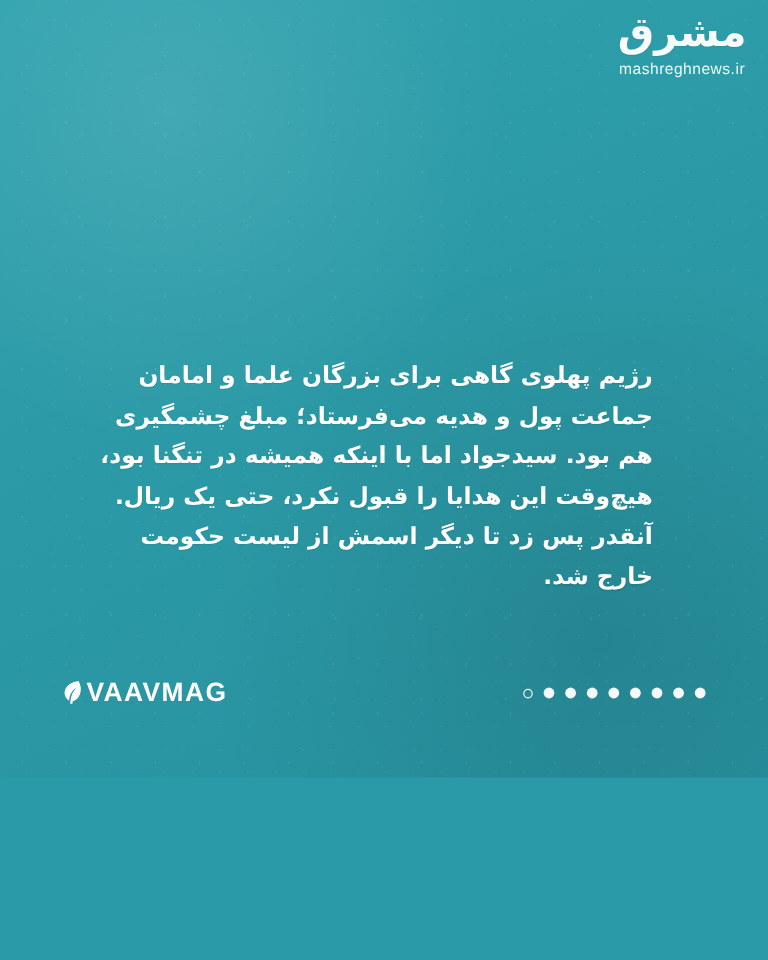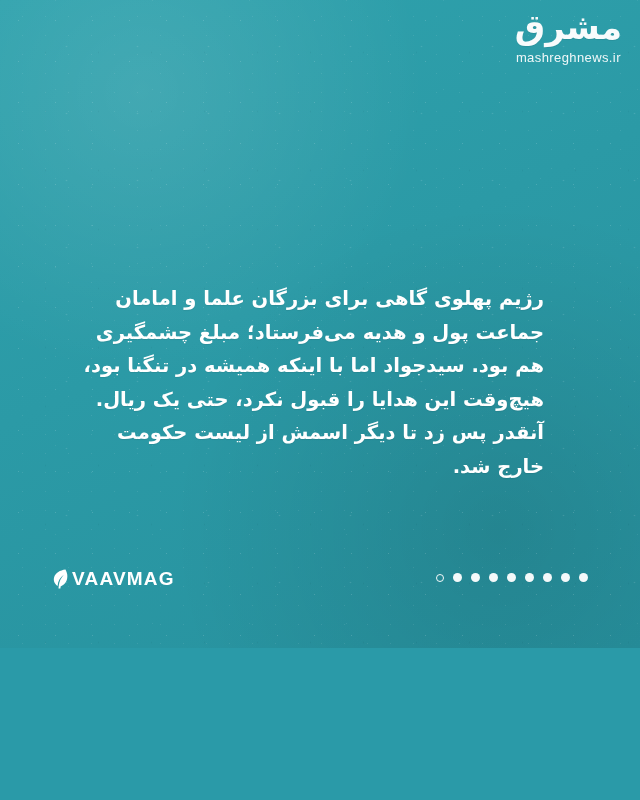--- a/index.html
+++ b/index.html
@@ -74,21 +74,21 @@
     letter-spacing: 0.4px;
     opacity: 0.92;
     font-family: "Liberation Sans", sans-serif;
   }
 
   
   .quote-wrap {
     position: absolute;
     left: 0;
     right: 0;
-    top: 282px;
+    top: 296px;
     padding: 0 96px 0 66px;
   }
   .quote {
     direction: rtl;
     text-align: right;
     color: #ffffff;
     font-family: "DejaVu Sans", sans-serif;
     font-size: 19.5px;
     line-height: 1.72;
     font-weight: 600;
@@ -106,21 +106,21 @@
     gap: 4px;
     color: #ffffff;
   }
   .leaf-icon {
     display: block;
     width: 16px;
     height: 22px;
   }
   .footer-text {
     font-family: "Liberation Sans", sans-serif;
-    font-size: 19px;
+    font-size: 22px;
     font-weight: 700;
     letter-spacing: 1.2px;
   }
 
   
   .dots {
     position: absolute;
     right: 52px;
     bottom: 66px;
     display: flex;

